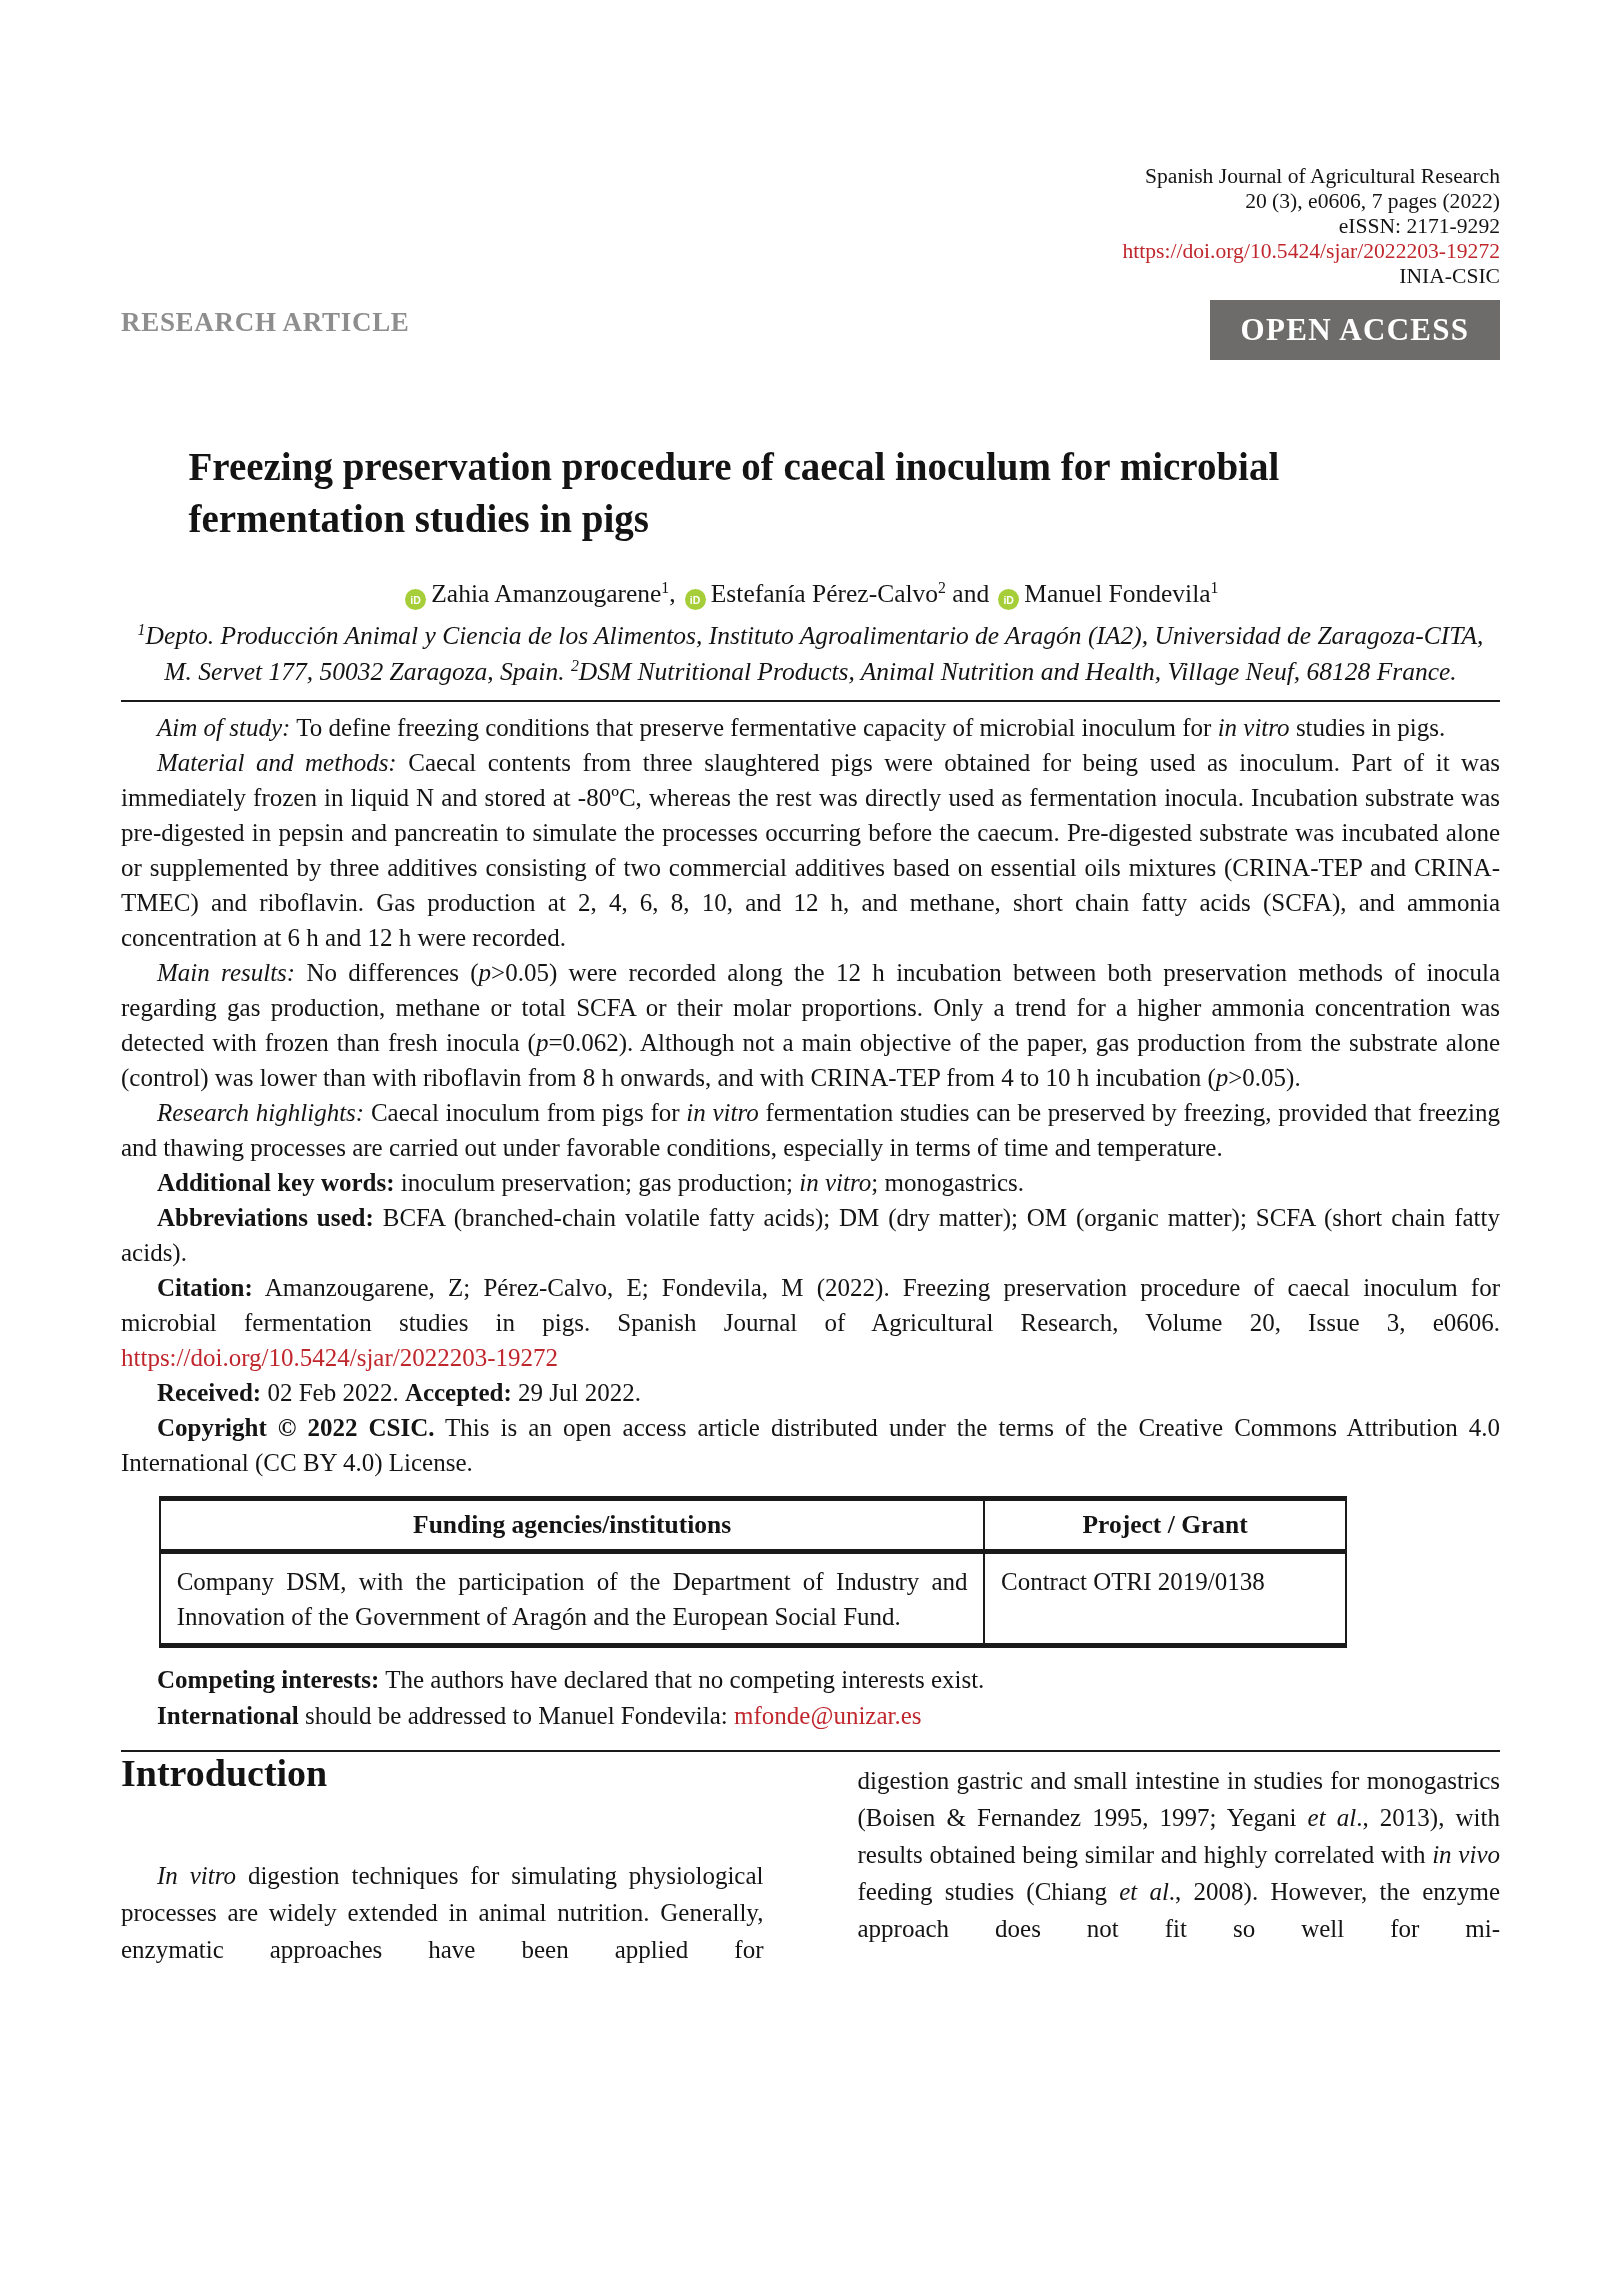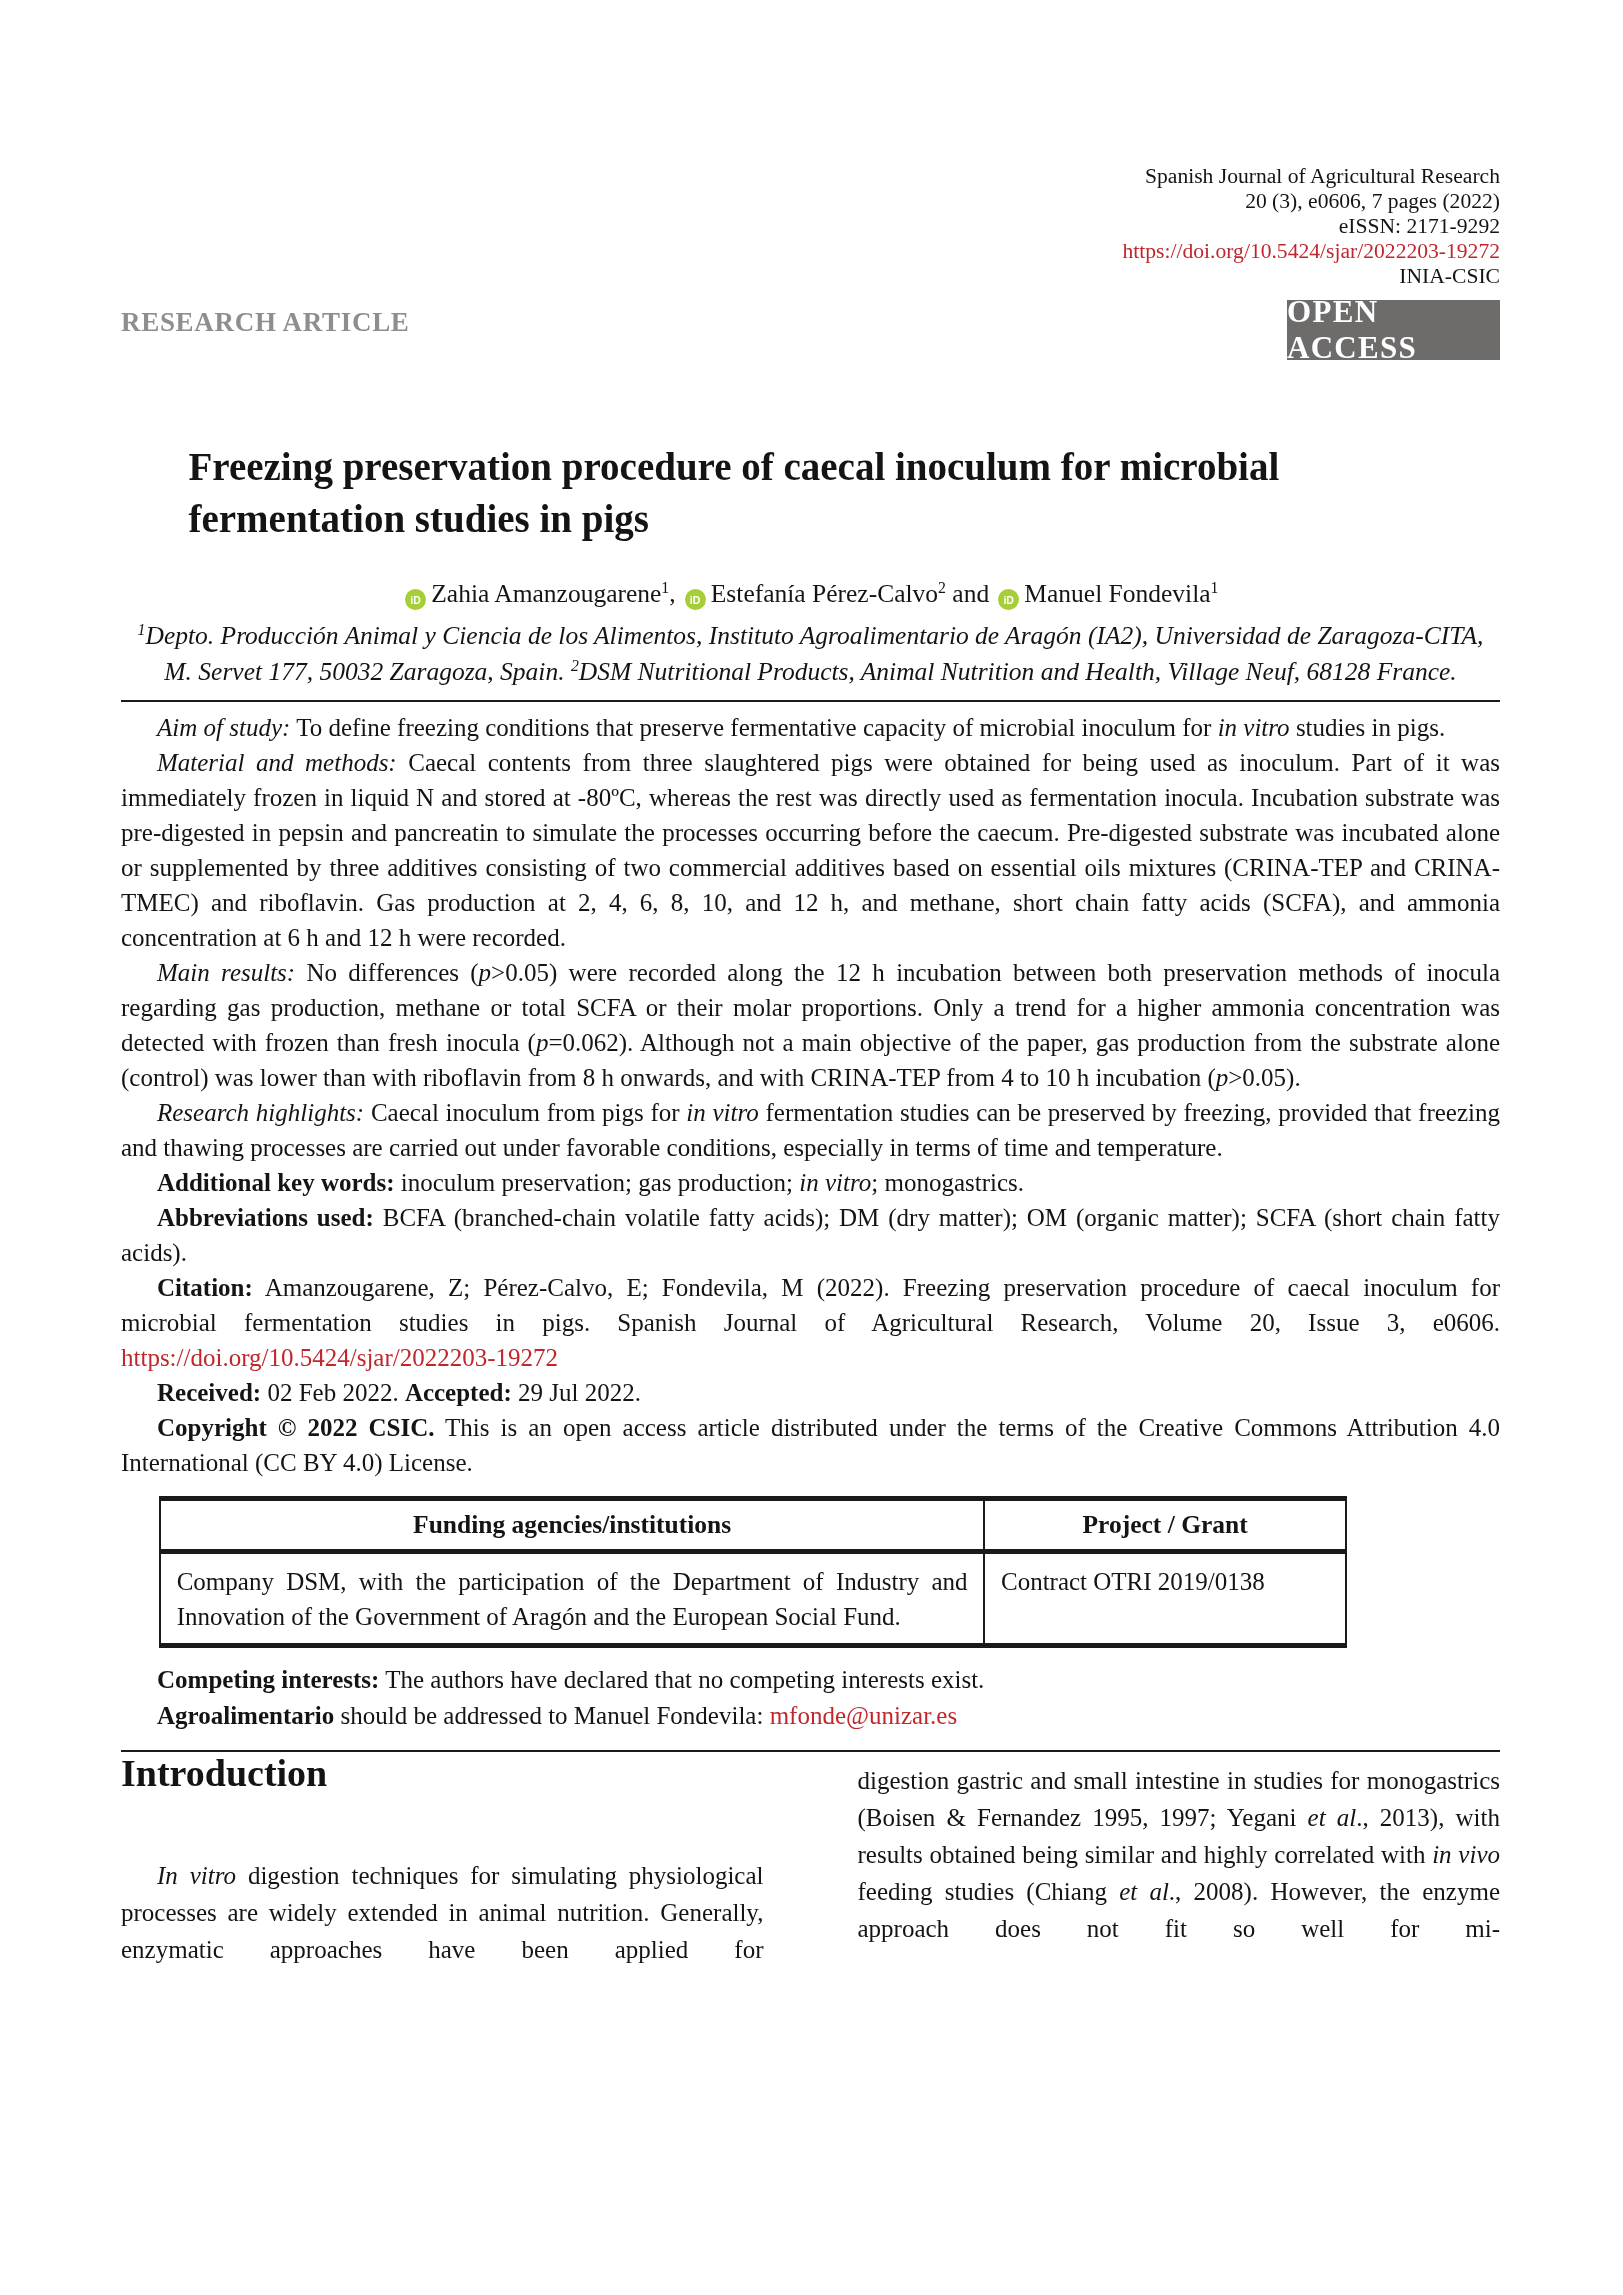--- a/index.html
+++ b/index.html
@@ -25,21 +25,21 @@
   }
   
   .masthead{text-align:right;font-size:21.6px;line-height:25px;}
   .masthead div{white-space:nowrap;}
   .masthead .doi{color:var(--accent-red);}
   
   .type-row{display:flex;justify-content:space-between;align-items:flex-start;margin-top:10.5px;}
   .article-type{color:var(--muted-gray);font-weight:bold;font-size:27px;letter-spacing:0.7px;padding-top:7.9px;}
   .oa-badge{
     background:var(--badge-gray);color:#ffffff;font-weight:bold;font-size:31px;
-    width:213px;height:60px;display:flex;align-items:center;justify-content:center;
+    width:290px;height:60px;display:flex;align-items:center;justify-content:center;
     letter-spacing:1.3px;
     margin-left:30px;
   }
   
   .paper-title{
     margin:81px auto 0 auto;max-width:1244px;text-align:left;
     font-size:39px;font-weight:bold;line-height:52px;
   }
   .authors{margin-top:34px;text-align:center;font-size:25.5px;line-height:30px;}
   .orcid-icon{
@@ -141,21 +141,21 @@
     <tbody>
       <tr>
         <td>Company DSM, with the participation of the Department of Industry and Innovation of the Government of Aragón and the European Social Fund.</td>
         <td>Contract OTRI 2019/0138</td>
       </tr>
     </tbody>
   </table>
 
   <div class="notes">
     <p><span class="b">Competing interests:</span><span> The authors have declared that no competing interests exist.</span></p>
-    <p><span class="b">Agroalimentario</span><span> should be addressed to Manuel Fondevila: </span><span class="red">mfonde@unizar.es</span></p>
+    <p><span class="b">International</span><span> should be addressed to Manuel Fondevila: </span><span class="red">mfonde@unizar.es</span></p>
   </div>
 
   <hr class="rule-2">
 
   <section class="intro">
     <div class="col col-left">
       <h2 class="intro-heading">Introduction</h2>
       <p class="indent"><span class="i">In vitro</span><span> digestion techniques for simulating physiolog­ical processes are widely extended in animal nutrition. Generally, enzymatic approaches have been applied for</span></p>
     </div>
     <div class="col col-right">

